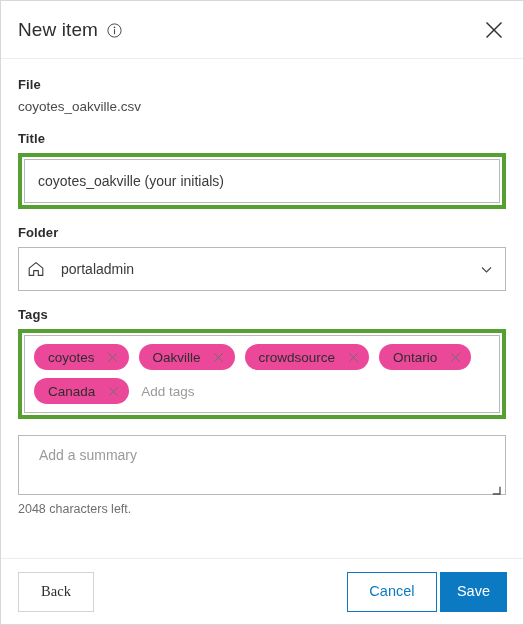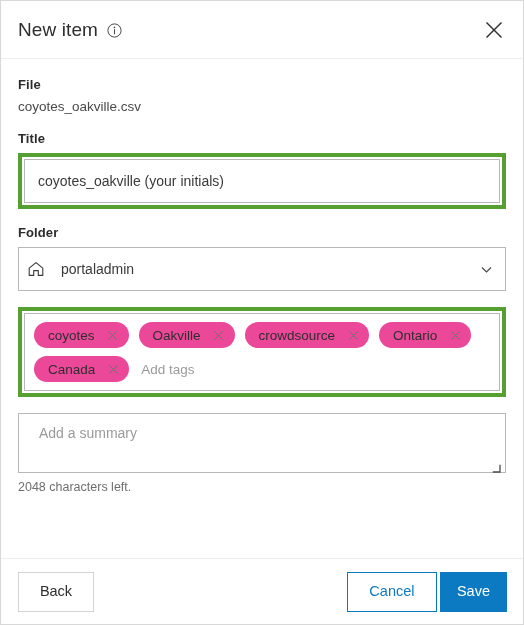--- a/index.html
+++ b/index.html
@@ -232,20 +232,21 @@
     cursor: pointer;
     border-radius: 0;
     padding: 0 16px;
     line-height: 1;
   }
   .btn-back {
     min-width: 76px;
     background: #ffffff;
     border: 1px solid #d4d4d4;
     color: #2e2e2e;
+    font-family: Liberation Serif, serif;
   }
   .footer-spacer { flex: 1 1 auto; }
   .btn-cancel {
     min-width: 90px;
     background: #ffffff;
     border: 1px solid #0c7ac2;
     color: #0c7ac2;
     margin-right: 3px;
   }
   .btn-save {
@@ -296,20 +297,21 @@
         </svg>
       </span>
       <span class="sel-text">portaladmin</span>
       <span class="chev">
         <svg width="13" height="13" viewBox="0 0 13 13">
           <polyline points="2,4.5 6.5,9 11,4.5" fill="none" stroke="#4a4a4a" stroke-width="1.2"></polyline>
         </svg>
       </span>
     </div>
 
+    <div class="field-label">Tags</div>
     <div class="highlight">
       <div class="tags-box">
         <span class="tag-chip">
           <span>coyotes</span>
           <span class="tag-x">
             <svg width="11" height="11" viewBox="0 0 11 11">
               <line x1="1.3" y1="1.3" x2="9.7" y2="9.7" stroke="#6e6e6e" stroke-width="1"></line>
               <line x1="9.7" y1="1.3" x2="1.3" y2="9.7" stroke="#6e6e6e" stroke-width="1"></line>
             </svg>
           </span>

